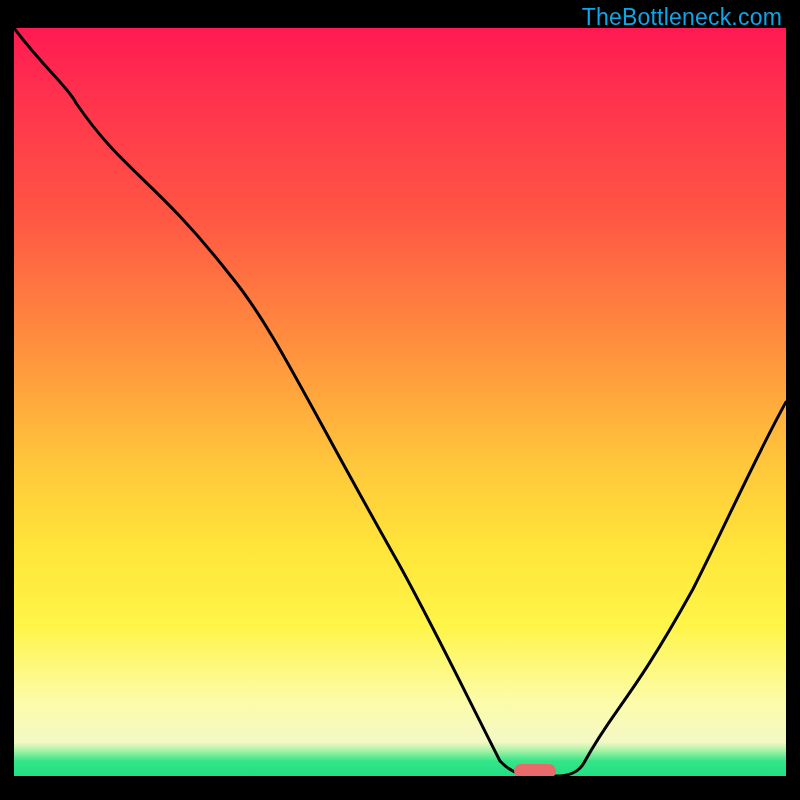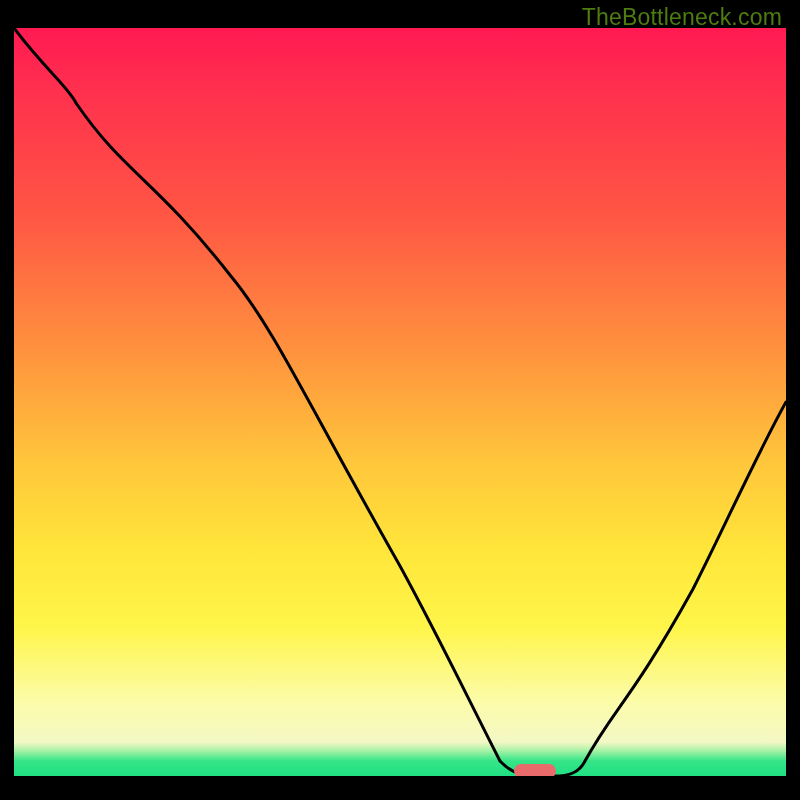--- a/index.html
+++ b/index.html
@@ -54,21 +54,21 @@
     stroke-linejoin: round;
   }
   .marker {
     fill: #e86a6a;
     stroke: none;
   }
   .watermark {
     position: absolute;
     top: 4px;
     right: 18px;
-    color: #4d7c0f;
+    color: #0ea5e9;
     font-size: 23px;
     font-weight: 500;
     letter-spacing: 0.2px;
     pointer-events: none;
   }
 </style>
 </head>
 <body>
 
 <div class="frame">

